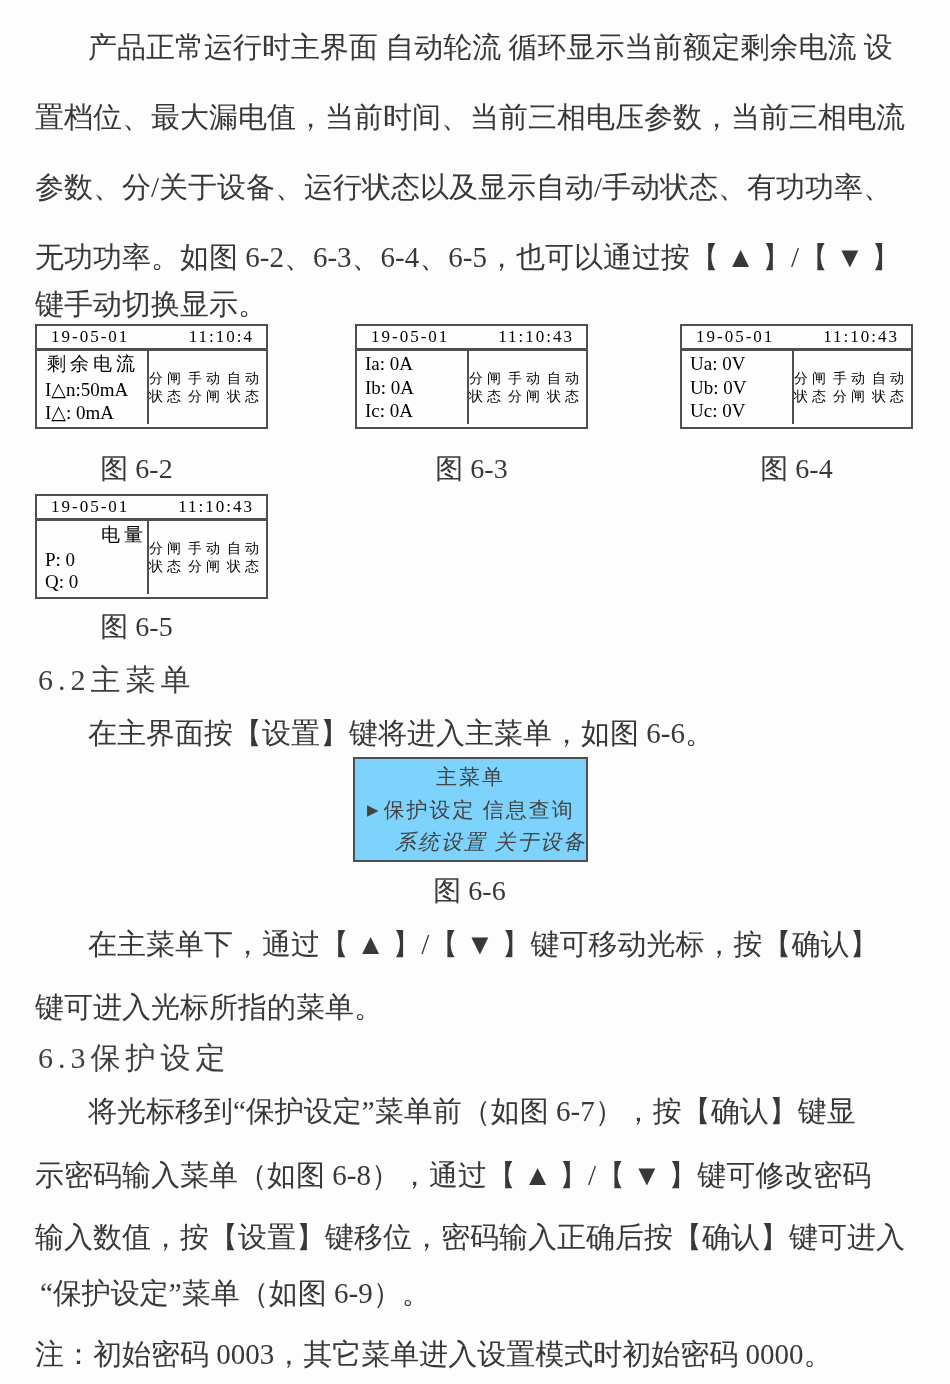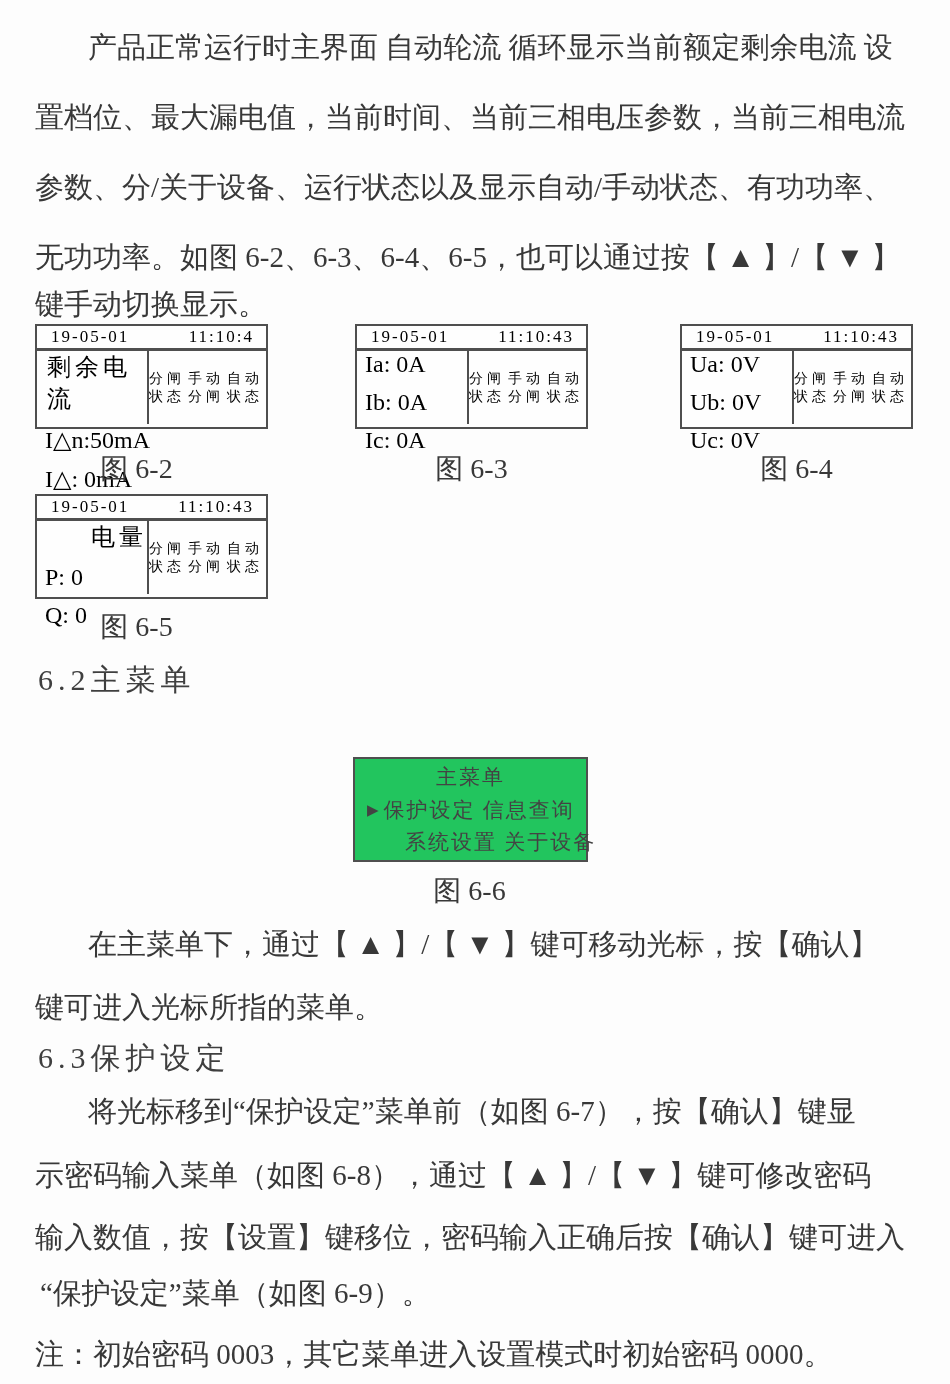--- a/index.html
+++ b/index.html
@@ -25,41 +25,41 @@
   .lcd-header {
     height:25px; border-bottom:3px solid #4f4f4f;
     display:flex; align-items:center; justify-content:space-between;
     padding:0 12px 0 14px; font-size:17px; letter-spacing:2px;
     box-sizing:border-box;
   }
   .lcd-body { display:flex; height:73px; }
   .lcd-left {
     width:112px; border-right:2px solid #4f4f4f; box-sizing:border-box;
     display:flex; flex-direction:column; justify-content:space-evenly;
-    padding-left:8px; font-size:24px;gap:11px;
+    padding-left:8px; font-size:19px;
   }
   .lcd-right {
     flex:1; display:flex; justify-content:space-evenly;
     align-items:center; font-size:14px; letter-spacing:4px;
   }
   .lcd-left .ls { letter-spacing:4px; padding-left:2px; }
   .lcd-left .ar { text-align:right; padding-right:0; letter-spacing:4px; }
 
   .fig-cap { position:absolute; width:233px; text-align:center; font-size:28px; white-space:nowrap; }
 
   
   .menu {
     position:absolute; left:353px; top:757px; width:235px; height:105px;
-    border:2px solid #4f4f4f; background:#22c55e; box-sizing:border-box;
+    border:2px solid #4f4f4f; background:#7dd3fc; box-sizing:border-box;
     display:flex; flex-direction:column; justify-content:space-evenly;
     color:#434343; font-size:21px; letter-spacing:2px;
   }
   .menu-title { text-align:center; }
   .menu-row { padding-left:12px; white-space:nowrap; }
-  .menu-row.second { padding-left:50px; }
+  .menu-row.second { padding-left:40px;font-style:italic; }
   .menu-cursor { display:inline-block; font-size:15px; margin-right:3px; vertical-align:2px; }
 </style>
 </head>
 <body>
 
 <div class="page">
 
   <div class="tl" style="left:35px; top:100px;">置档位、最大漏电值，当前时间、当前三相电压参数，当前三相电流</div>
   <div class="tl" style="left:88px; top:30px;">产品正常运行时主界面 自动轮流 循环显示当前额定剩余电流 设</div>
   <div class="tl" style="left:35px; top:170px;">参数、分/关于设备、运行状态以及显示自动/手动状态、有功功率、</div>
@@ -140,20 +140,21 @@
       <div class="lcd-right">
         <span>分闸状态</span>
         <span>手动分闸</span>
         <span>自动状态</span>
       </div>
     </div>
   </div>
   <div class="fig-cap" style="left:20px; top:608px;">图 6-5</div>
 
   <div class="hd" style="left:38px; top:660px;">6.2主菜单</div>
+  <div class="tl" style="left:88px; top:716px;">在主界面按【设置】键将进入主菜单，如图 6-6。</div>
 
   <div class="menu">
     <div class="menu-title">主菜单</div>
     <div class="menu-row"><span class="menu-cursor">▶</span><span>保护设定 信息查询</span></div>
     <div class="menu-row second"><span>系统设置 关于设备</span></div>
   </div>
   <div class="fig-cap" style="left:353px; top:872px;">图 6-6</div>
 
   <div class="tl" style="left:88px; top:927px;">在主菜单下，通过【 ▲ 】/【 ▼ 】键可移动光标，按【确认】</div>
   <div class="tl" style="left:35px; top:990px;">键可进入光标所指的菜单。</div>

